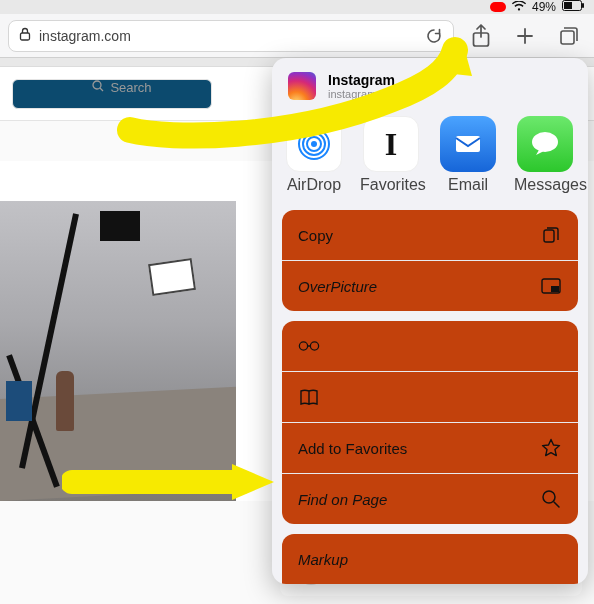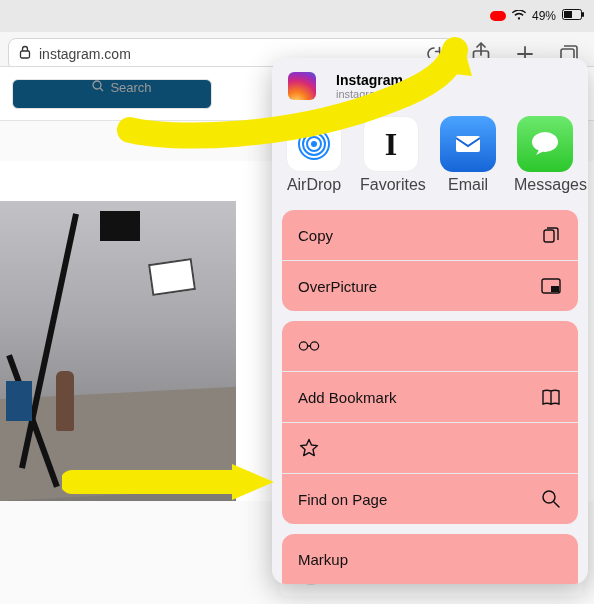--- a/index.html
+++ b/index.html
@@ -1,18 +1,18 @@
 <!DOCTYPE html>
 <html><head>
 <meta charset="utf-8">
 <style>
 * { margin: 0; padding: 0; box-sizing: border-box; font-family: -apple-system, Helvetica, Arial, sans-serif; }
 body { width: 594px; height: 604px; background: #e8e8e8; overflow: hidden; position: relative; }
 
-.status-bar { height: 32px; display: flex; justify-content: flex-end; align-items: center; padding: 0 10px; gap: 6px; font-size: 12px; color: #111; }
+.status-bar { height: 14px; display: flex; justify-content: flex-end; align-items: center; padding: 0 10px; gap: 6px; font-size: 12px; color: #111; }
 .status-bar .rec { width: 16px; height: 10px; border-radius: 5px; background: #f00; display: inline-block; }
 
 .toolbar { height: 44px; display: flex; align-items: center; padding: 0 8px; gap: 10px; border-bottom: 1px solid #cfcfcf; background: #f6f6f7; }
 .urlbar { flex: 1; height: 32px; background: #fff; border-radius: 8px; display: flex; align-items: center; padding: 0 10px; gap: 8px; color: #444; font-size: 14px; border: 1px solid #d6d6d6; }
 .urlbar .urltext { flex: 1; }
 .tbtn { width: 34px; height: 34px; display: flex; align-items: center; justify-content: center; color: #555; }
 
 .page { position: absolute; top: 66px; left: 0; width: 100%; height: calc(100% - 66px); background: #fafafa; border-top: 1px solid #dcdcdc; }
 .ig-header { height: 54px; display: flex; align-items: center; padding: 0 12px; border-bottom: 1px solid #e4e4e4; background: #fff; }
 .search-box { flex: 0 0 200px; height: 30px; background: #0c4a6e; border: 1px solid #e4e4e4; border-radius: 6px; display: flex; justify-content: center; gap: 6px; color: #999; font-size: 13px; padding-left: 20px; }
@@ -27,33 +27,33 @@
 .mon { position: absolute; left: 6px; bottom: 80px; width: 26px; height: 40px; background: #1c4c7a; }
 .person { position: absolute; left: 56px; bottom: 70px; width: 18px; height: 60px; background: #6a4a3a; border-radius: 6px 6px 2px 2px; }
 
 .follow-row { position: absolute; bottom: 8px; left: 280px; right: 12px; height: 56px; background: #fff; border-radius: 8px; display: flex; align-items: center; padding: 0 14px; gap: 10px; font-size: 13px; }
 .avatar { width: 34px; height: 34px; border-radius: 50%; background: #fff; border: 1px solid #ddd; display:flex; align-items:center; justify-content:center; font-size:9px; color:#c33; }
 .uname { font-weight: 600; color: #222; }
 .umeta { font-size: 11px; color: #999; }
 .follow-link { color: #3897f0; font-weight: 600; margin-left: auto; font-size: 13px; }
 
 .share-sheet { position: absolute; top: 58px; right: 6px; width: 316px; background: #f2f2f6; border-radius: 14px; box-shadow: 0 8px 28px rgba(0,0,0,.28); overflow: hidden; z-index: 40; }
-.sheet-head { display: flex; align-items: center; gap: 20px; padding: 14px 16px; }
+.sheet-head { display: flex; align-items: center; gap: 12px; padding: 14px 16px; }
 .site-icon { width: 28px; height: 28px; border-radius: 6px; background: radial-gradient(circle at 30% 110%, #feda75 0%, #fa7e1e 30%, #d62976 60%, #962fbf 80%, #4f5bd5 100%); position: relative; }
 .site-title { font-weight: 600; font-size: 14px; }
 .site-sub { font-size: 11px; color: #8a8a8e; }
 
 .app-row { display: flex; gap: 18px; padding: 2px 14px 10px; overflow: hidden; }
 .app { width: 62px; text-align: center; }
 .app-ico { width: 56px; height: 56px; border-radius: 13px; margin: 0 auto 4px; display: flex; align-items: center; justify-content: center; }
 .app-lab { font-size: 16px; color: #444; white-space: nowrap; }
 
-.list { background: #fca5a5; border-radius: 12px; margin: 6px 10px 10px; overflow: hidden; }
+.list { background: #c2410c; border-radius: 12px; margin: 6px 10px 10px; overflow: hidden; }
 .row { display: flex; align-items: center; justify-content: space-between; padding: 14px 16px; border-bottom: 1px solid #e9e9ee; font-size: 15px; color: #111; }
-.row:last-child { border-bottom: none; }
+.row:last-child { border-bottom: none; font-style: italic; }
 .row .rico { width: 22px; height: 22px; color: #111; display:flex; align-items:center; justify-content:center; }
 
 .arrow { position: absolute; z-index: 60; pointer-events: none; }
 
 .airdrop-ico { background: #fff; border:1px solid #eee; }
 .instapaper-ico { background: #fff; border:1px solid #eee; }
 .messages-ico { background: linear-gradient(180deg,#6ce86c,#2cc72c); }
 .email-ico { background: linear-gradient(180deg,#4aa3ff,#1665d8); }
 </style>
 </head>
@@ -223,28 +223,28 @@
     <div class="row">
       <span class="rico">
           <svg width="24" height="12" viewBox="0 0 24 12">
             <circle cx="6" cy="6" r="4.5" fill="none" stroke="#111" stroke-width="1.4"></circle>
             <circle cx="18" cy="6" r="4.5" fill="none" stroke="#111" stroke-width="1.4"></circle>
             <path d="M10.5 6h3" stroke="#111" stroke-width="1.4"></path>
           </svg>
         </span>
     </div>
     <div class="row">
-      <span>Add Bookmark</span>
       <span class="rico">
           <svg width="20" height="18" viewBox="0 0 20 18">
             <path d="M2 3c2.5-1 5-1 8 0v13c-3-1-5.5-1-8 0V3zM18 3c-2.5-1-5-1-8 0v13c3-1 5.5-1 8 0V3z" fill="none" stroke="#111" stroke-width="1.4"></path>
           </svg>
         </span>
     </div>
     <div class="row">
+      <span>Add to Favorites</span>
       <span class="rico">
           <svg width="20" height="20" viewBox="0 0 20 20">
             <path d="M10 1.5l2.5 5.5 6 .6-4.5 4 1.3 6-5.3-3-5.3 3 1.3-6L1.5 7.6l6-.6L10 1.5z" fill="none" stroke="#111" stroke-width="1.4" stroke-linejoin="round"></path>
           </svg>
         </span>
     </div>
     <div class="row">
       <span>Find on Page</span>
       <span class="rico">
           <svg width="20" height="20" viewBox="0 0 20 20">

